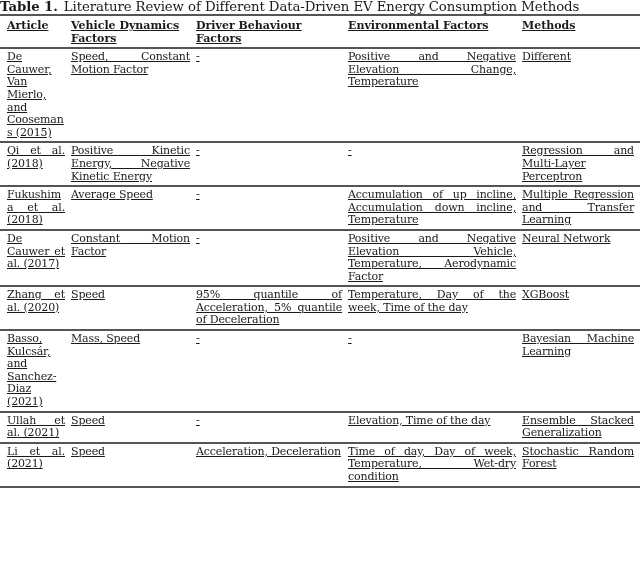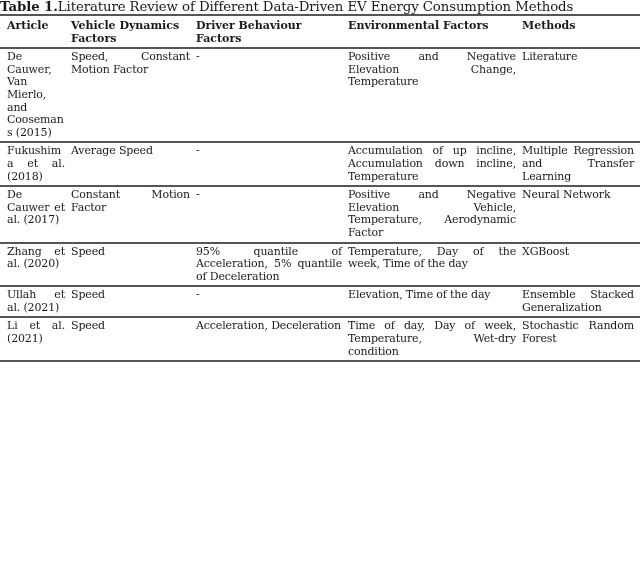--- a/index.html
+++ b/index.html
@@ -6,31 +6,32 @@
   body {
     width: 640px; height: 561px; overflow: hidden;
     font-family: "DejaVu Serif", "Liberation Serif", serif;
     color: #1a1a1a;
   }
   .caption {
     position: absolute; left: 0; top: 0;
     font-size: 13.3px; line-height: 13px; white-space: nowrap;
     letter-spacing: -0.1px;
   }
-  .caption b { font-weight: bold; }
+  .caption b { font-weight: bold; margin-right: 6px; }
   table {
     position: absolute; left: 0; top: 14px;
     width: 640px; border-collapse: collapse; table-layout: fixed;
     font-size: 11px; line-height: 12.6px;
   }
   col.c1 { width: 71px; } col.c2 { width: 125px; } col.c3 { width: 152px; }
   col.c4 { width: 174px; } col.c5 { width: 118px; }
   th, td {
     vertical-align: top; padding: 2px 6px 2px 0; text-align: justify;
     word-wrap: break-word;
+    text-decoration: underline;
   }
   th { font-weight: bold; text-align: left; padding-top: 4px; padding-bottom: 2px; }
   thead tr { border-top: 2px solid #555; border-bottom: 2px solid #555; }
   tbody tr { border-bottom: 2px solid #555; margin-top: 32px; }
   td.c1, th.c1 { padding-left: 7px; }
   td { letter-spacing: -0.15px; }
 </style>
 </head>
 <body>
 
@@ -54,21 +55,28 @@
       <th>Environmental Factors</th>
       <th>Methods</th>
     </tr>
   </thead>
   <tbody id="tbody">
       <tr>
         <td class="c1">De Cauwer, Van Mierlo, and Coosemans (2015)</td>
         <td>Speed, Constant Motion Factor</td>
         <td>-</td>
         <td>Positive and Negative Elevation Change, Temperature</td>
-        <td>Literature</td>
+        <td>Different</td>
+      </tr>
+      <tr>
+        <td class="c1">Qi et al. (2018)</td>
+        <td>Positive Kinetic Energy, Negative Kinetic Energy</td>
+        <td>-</td>
+        <td>-</td>
+        <td>Regression and Multi-Layer Perceptron</td>
       </tr>
       <tr>
         <td class="c1">Fukushima et al. (2018)</td>
         <td>Average Speed</td>
         <td>-</td>
         <td>Accumulation of up incline, Accumulation down incline, Temperature</td>
         <td>Multiple Regression and Transfer Learning</td>
       </tr>
       <tr>
         <td class="c1">De Cauwer et al. (2017)</td>
@@ -78,20 +86,27 @@
         <td>Neural Network</td>
       </tr>
       <tr>
         <td class="c1">Zhang et al. (2020)</td>
         <td>Speed</td>
         <td>95% quantile of Acceleration, 5% quantile of Deceleration</td>
         <td>Temperature, Day of the week, Time of the day</td>
         <td>XGBoost</td>
       </tr>
       <tr>
+        <td class="c1">Basso, Kulcsár, and Sanchez-Diaz (2021)</td>
+        <td>Mass, Speed</td>
+        <td>-</td>
+        <td>-</td>
+        <td>Bayesian Machine Learning</td>
+      </tr>
+      <tr>
         <td class="c1">Ullah et al. (2021)</td>
         <td>Speed</td>
         <td>-</td>
         <td>Elevation, Time of the day</td>
         <td>Ensemble Stacked Generalization</td>
       </tr>
       <tr>
         <td class="c1">Li et al. (2021)</td>
         <td>Speed</td>
         <td>Acceleration, Deceleration</td>

